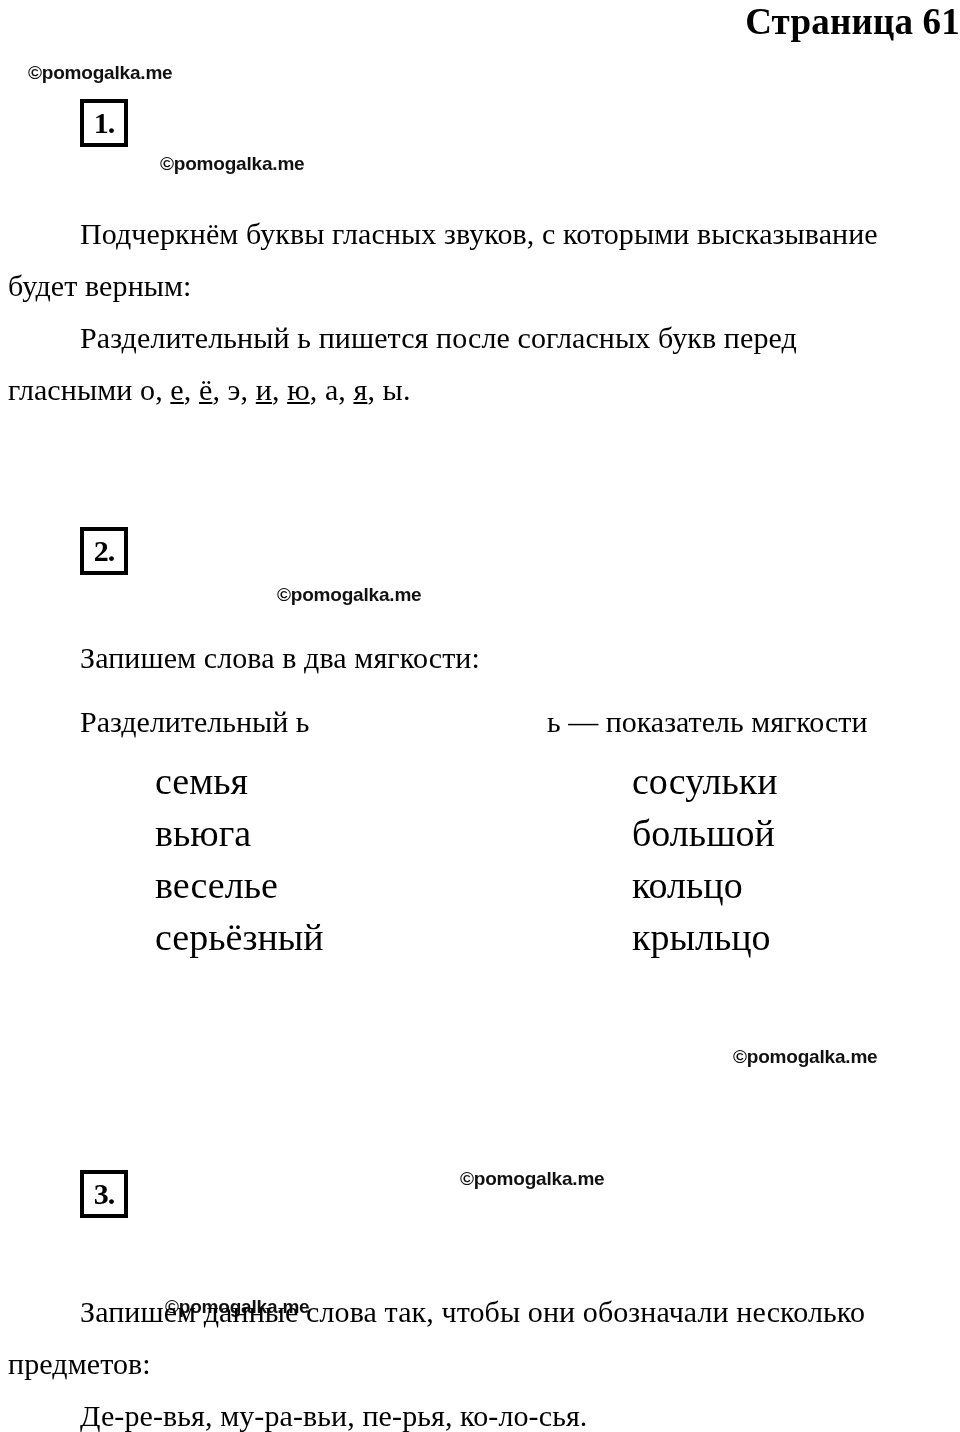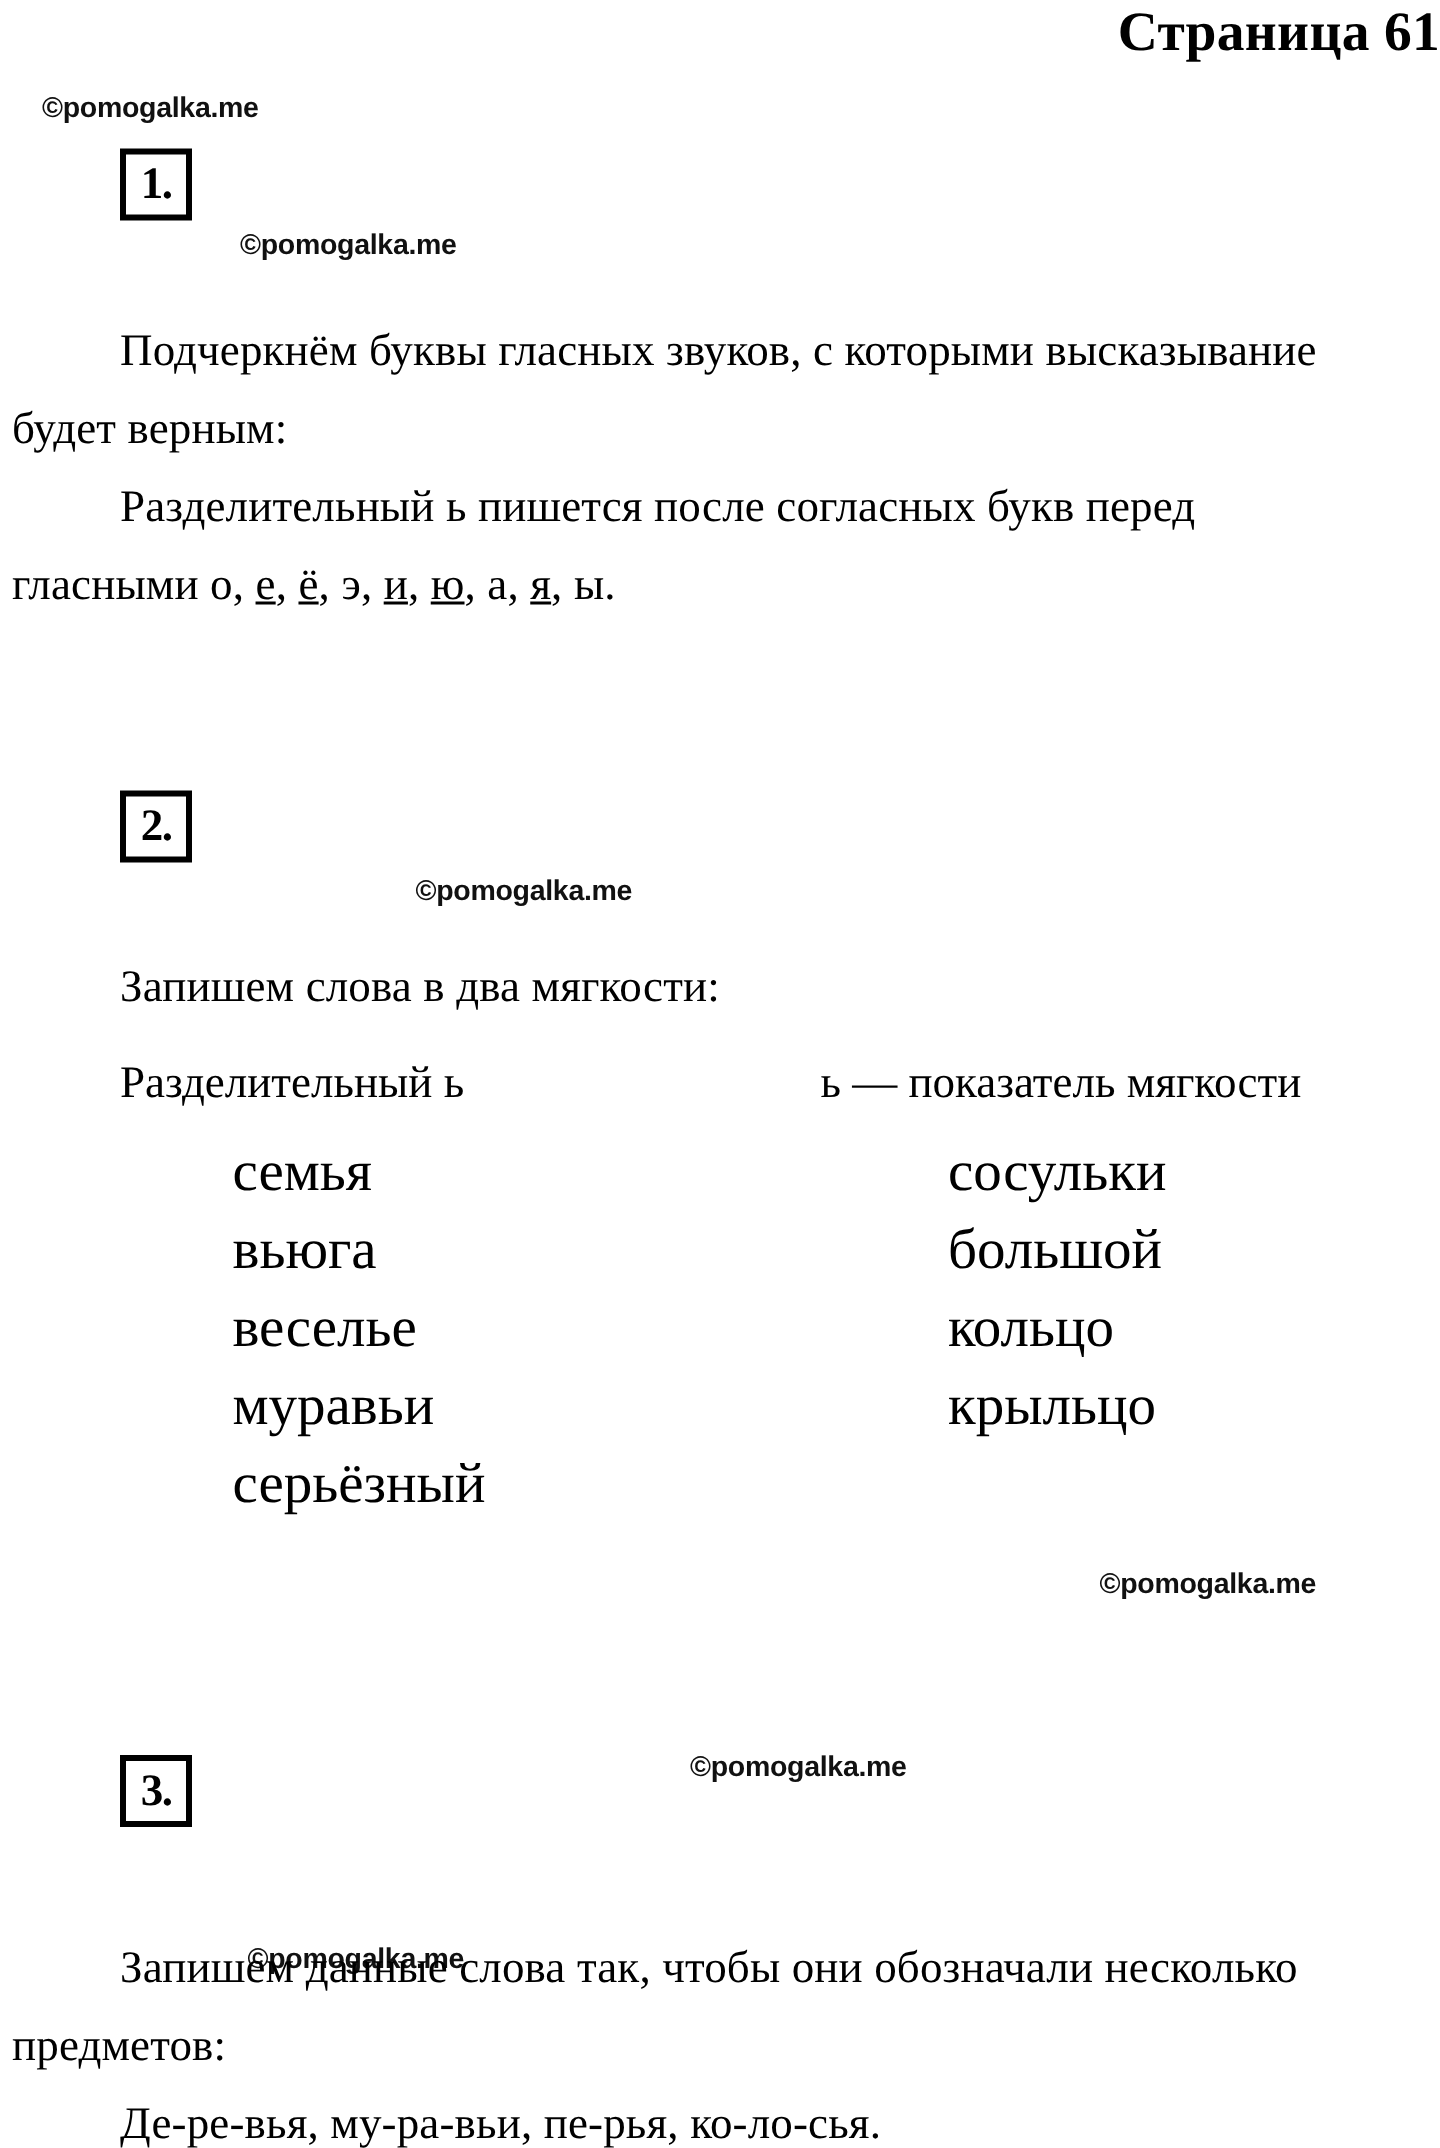--- a/index.html
+++ b/index.html
@@ -148,21 +148,20 @@
   <div class="para para-3">Запишем слова в два мягкости:</div>
 
   <div class="columns">
     <div class="col-head col-head-left">Разделительный ь</div>
     <div class="col-head col-head-right">ь — показатель мягкости</div>
 
     <ul class="col-list col-list-left">
       <li>семья</li>
       <li>вьюга</li>
       <li>веселье</li>
-      <li>муравьи</li>
       <li>серьёзный</li>
     </ul>
 
     <ul class="col-list col-list-right">
       <li>сосульки</li>
       <li>большой</li>
       <li>кольцо</li>
       <li>крыльцо</li>
     </ul>
   </div>

